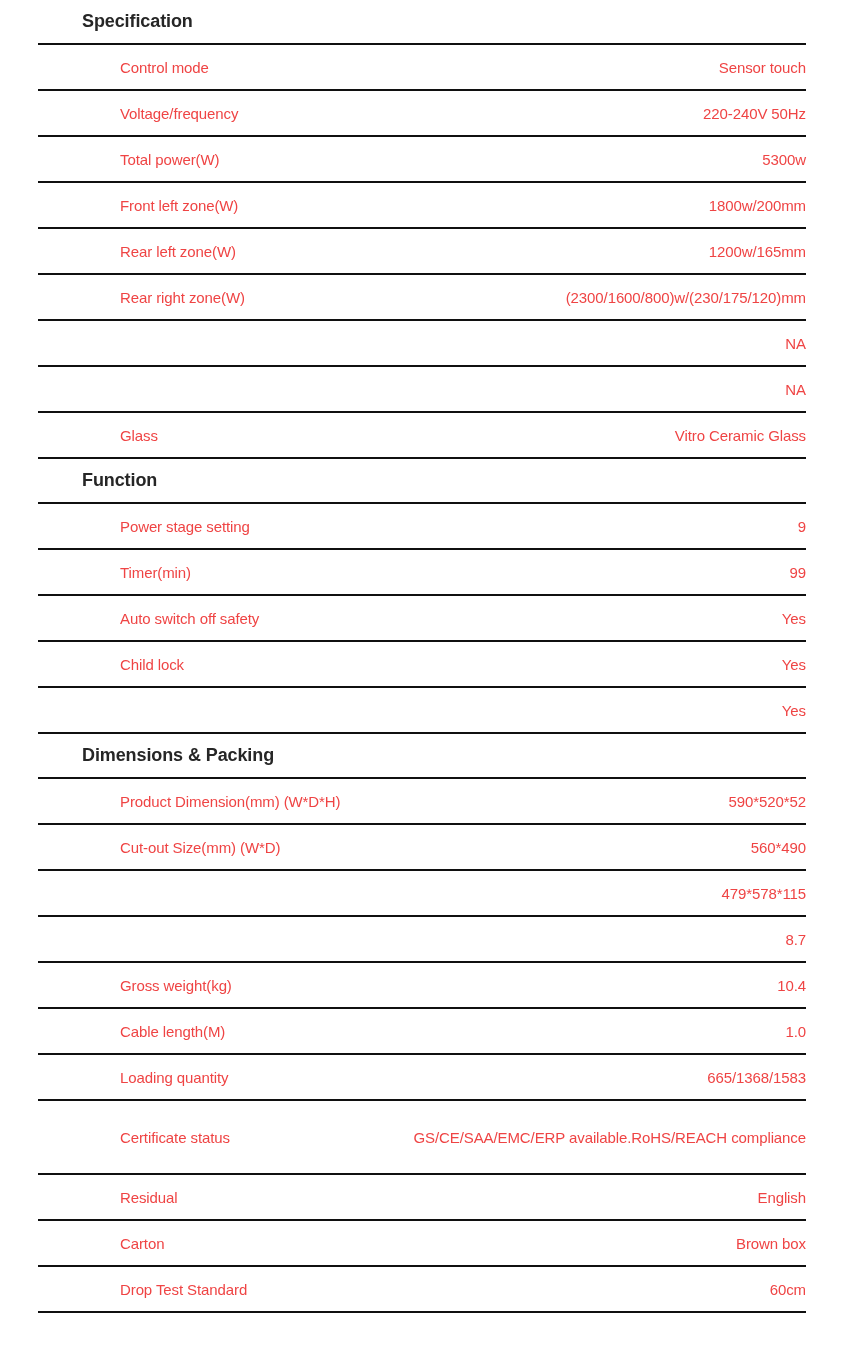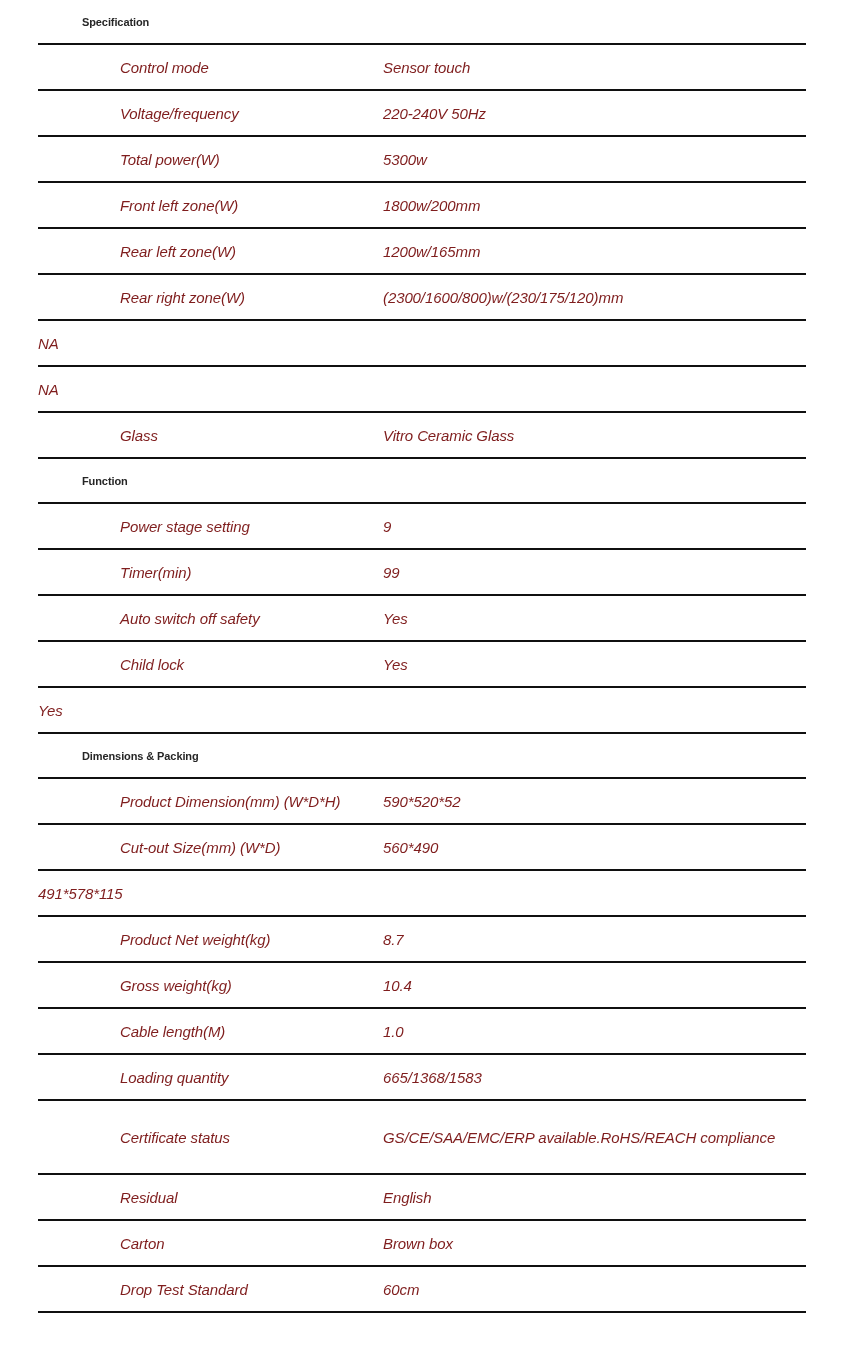--- a/index.html
+++ b/index.html
@@ -20,48 +20,47 @@
     top: 0;
     width: 768px;
   }
   .section-header {
     box-sizing: border-box;
     height: 45px;
     display: flex;
     align-items: center;
     padding-left: 44px;
     border-bottom: 2px solid #101010;
-    font-size: 11px;
+    font-size: 18px;
     font-weight: 700;
     color: #262626;
     letter-spacing: -0.1px;
   }
   .row {
     box-sizing: border-box;
     min-height: 46px;
     display: flex;
     align-items: center;
     border-bottom: 2px solid #101010;
     font-size: 15px;
-    color: #7f1d1d;
+    color: #ef4444;
     letter-spacing: -0.1px;
-    font-style: italic;
   }
   .row.tall {
     min-height: 74px;
   }
   .row .label {
     box-sizing: border-box;
     width: 345px;
     padding-left: 82px;
     flex: 0 0 345px;
   }
   .row .value {
     flex: 1 1 auto;
-    text-align: left;
+    text-align: right;
   }
 </style>
 </head>
 <body>
 
 <div class="spec-table">
     <div class="section-header">
       <span>Specification</span>
     </div>
     <div class="row">
@@ -125,24 +124,23 @@
     </div>
     <div class="row">
       <span class="label">Product Dimension(mm) (W*D*H)</span>
       <span class="value">590*520*52</span>
     </div>
     <div class="row">
       <span class="label">Cut-out Size(mm) (W*D)</span>
       <span class="value">560*490</span>
     </div>
     <div class="row">
-      <span class="value">491*578*115</span>
+      <span class="value">479*578*115</span>
     </div>
     <div class="row">
-      <span class="label">Product Net weight(kg)</span>
       <span class="value">8.7</span>
     </div>
     <div class="row">
       <span class="label">Gross weight(kg)</span>
       <span class="value">10.4</span>
     </div>
     <div class="row">
       <span class="label">Cable length(M)</span>
       <span class="value">1.0</span>
     </div>

